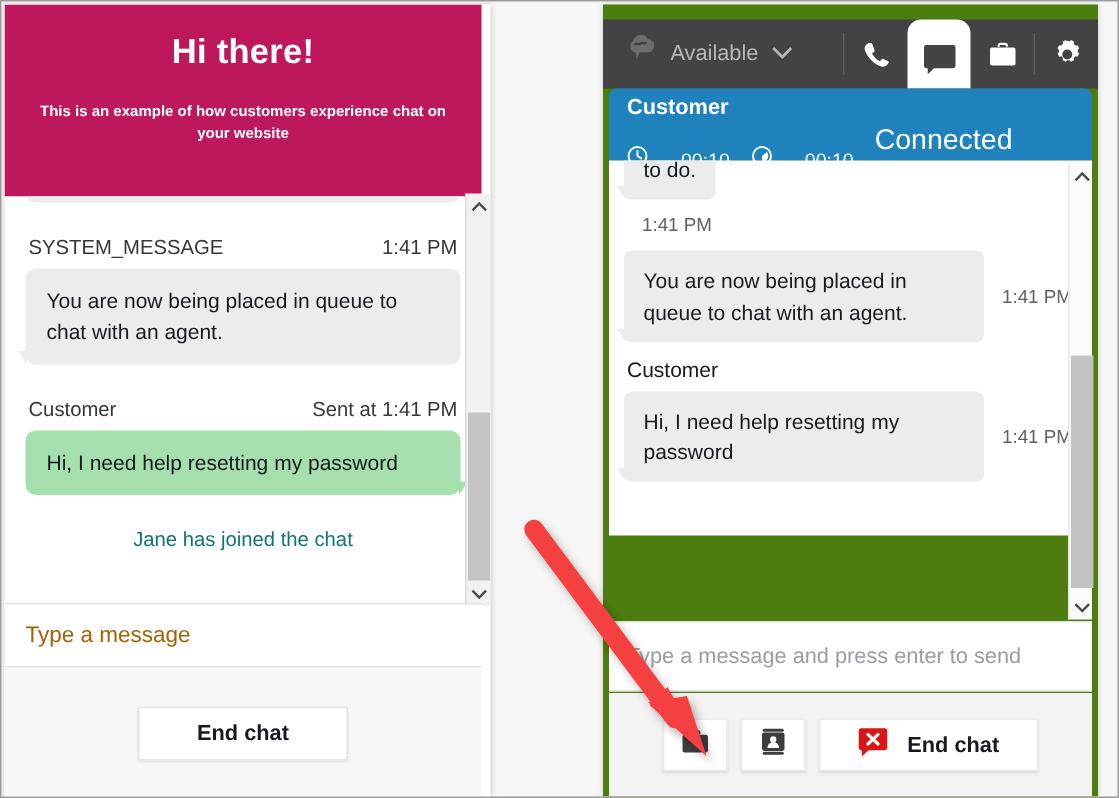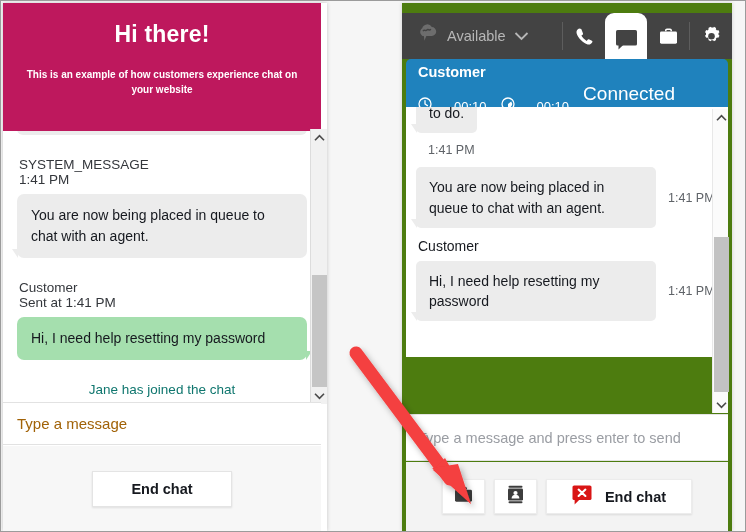--- a/index.html
+++ b/index.html
@@ -54,21 +54,20 @@
   }
   .cw-partial {
     margin-top: -14px;
     background: #ececec;
     height: 18px; border-radius: 6px;
   }
   .cw-meta {
     display: flex; justify-content: space-between;
     font-size: 13.5px; color: #34373c;
     margin: 22px 2px 7px 2px;
-    flex-direction: column;
   }
   .cw-meta .who { }
   .cw-meta .when { }
   .cw-meta .when .lbl { color: #34373c; }
   .cw-bubble {
     border-radius: 7px;
     padding: 11px 14px;
     font-size: 14px; line-height: 1.5;
     color: #16191f;
     position: relative;

